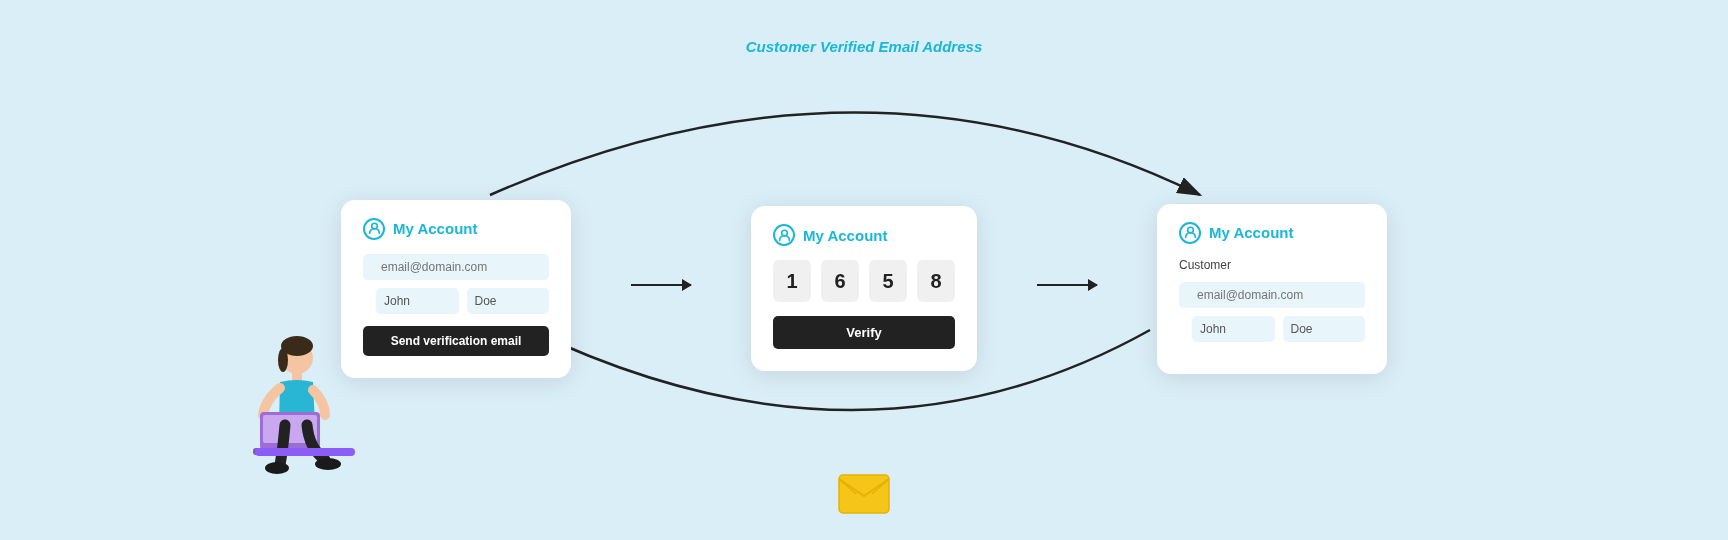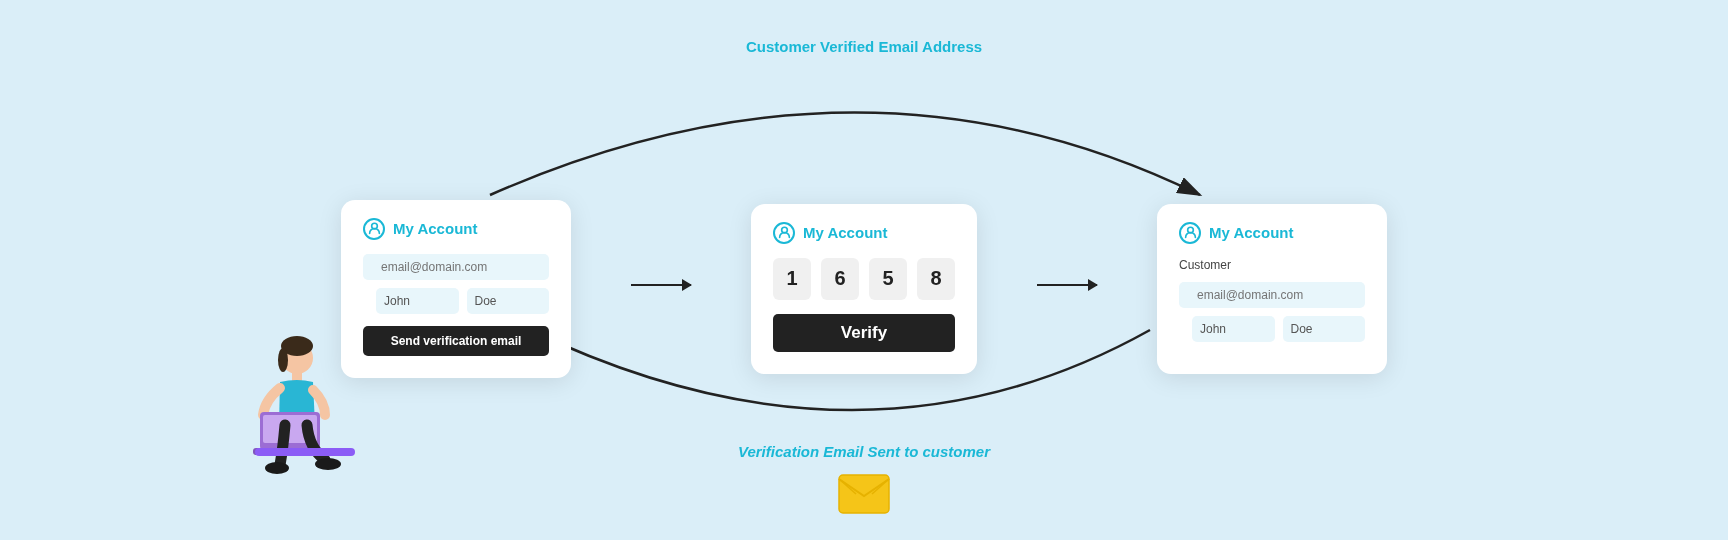--- a/index.html
+++ b/index.html
@@ -140,21 +140,21 @@
       border: none;
     }
 
     .btn-verify {
       background: #222;
       color: #fff;
       border: none;
       border-radius: 5px;
       padding: 9px 0;
       width: 100%;
-      font-size: 17px;
+      font-size: 13px;
       font-weight: 600;
       cursor: pointer;
     }
 
     
     .card3-label {
       font-size: 12px;
       color: #444;
       margin-bottom: 10px;
     }
@@ -214,20 +214,21 @@
 
     
     .top-label {
       position: absolute;
       top: 38px;
       left: 50%;
       transform: translateX(-50%);
       color: #1ab8d6;
       font-size: 15px;
       font-weight: 700;
+      font-style: italic;
       white-space: nowrap;
       z-index: 3;
     }
 
     
     .bottom-label {
       position: absolute;
       bottom: 80px;
       left: 50%;
       transform: translateX(-50%);
@@ -255,21 +256,20 @@
         <polygon points="0 0, 10 3.5, 0 7" fill="#222"></polygon>
       </marker>
       <marker id="arrowhead-dark2" markerWidth="10" markerHeight="7" refX="9" refY="3.5" orient="auto">
         <polygon points="0 0, 10 3.5, 0 7" fill="#222"></polygon>
       </marker>
     </defs>
   </svg>
 
   <div class="top-label">Customer Verified Email Address</div>
 
-  <div class="bottom-label">Verification Email Sent to customer</div>
 
   <div class="person-illustration">
     <svg width="130" height="160" viewBox="0 0 130 160" xmlns="http://www.w3.org/2000/svg">
 
       <circle cx="72" cy="28" r="16" fill="#f5c5a3"></circle>
 
       <ellipse cx="72" cy="16" rx="16" ry="10" fill="#3a2a1a"></ellipse>
       <ellipse cx="58" cy="30" rx="5" ry="12" fill="#3a2a1a"></ellipse>
 
       <rect x="67" y="42" width="10" height="10" fill="#f5c5a3"></rect>

